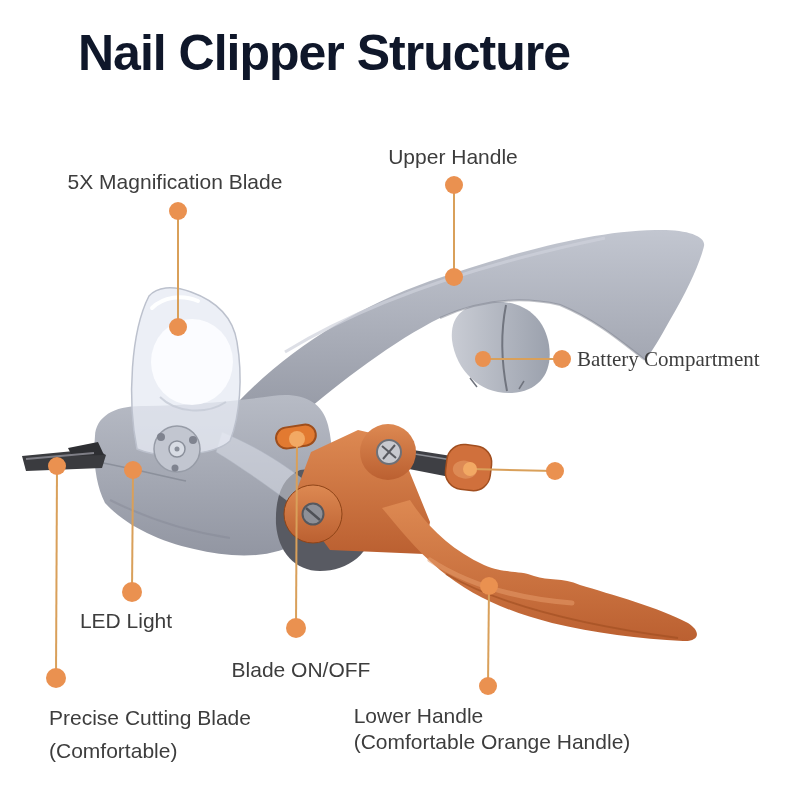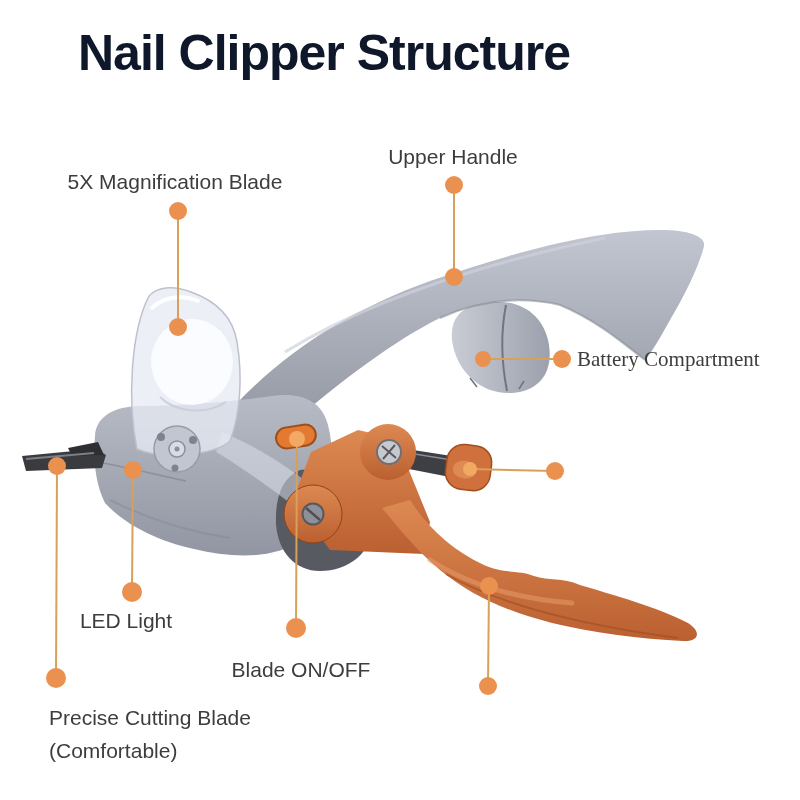--- a/index.html
+++ b/index.html
@@ -179,14 +179,18 @@
 
   <div class="label center lbl-light">
     <span>Blade ON/OFF</span>
   </div>
 
   <div class="label center lbl-blade">
     <div>Precise Cutting Blade</div>
     <div>(Comfortable)</div>
   </div>
 
+  <div class="label center lbl-lower">
+    <div>Lower Handle</div>
+    <div>(Comfortable Orange Handle)</div>
+  </div>
 
 </div>
 
 </body></html>

